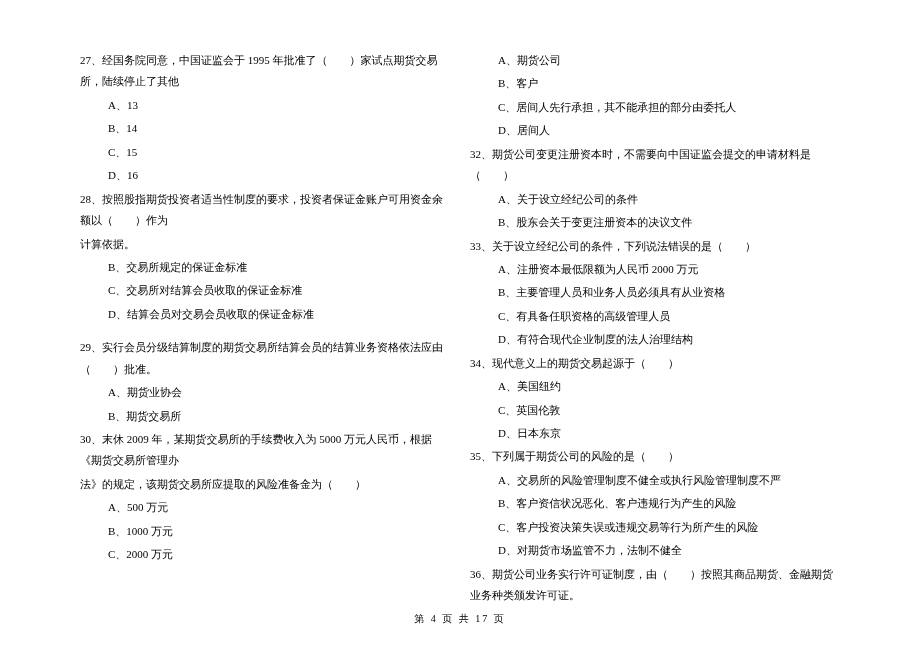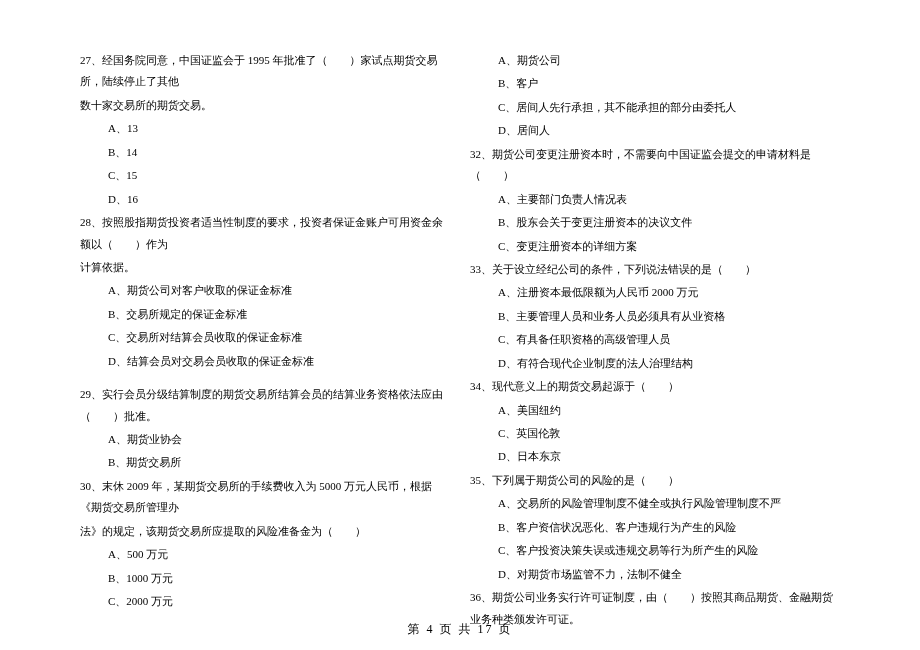--- a/index.html
+++ b/index.html
@@ -28,43 +28,41 @@
     }
     .question-line {
       margin-bottom: 2px;
     }
     .option {
       padding-left: 28px;
       margin-bottom: 2px;
     }
     .footer {
       position: absolute;
-      bottom: 12px;
+      bottom: 24px;
       left: 0;
       right: 0;
       text-align: center;
-      font-size: 12px;
+      font-size: 10px;
       letter-spacing: 2px;
     }
   </style>
 </head>
 <body>
 
 <div class="content">
   <div class="col">
     <div class="question-line">27、经国务院同意，中国证监会于 1995 年批准了（　　）家试点期货交易所，陆续停止了其他</div>
-    <div class="question-line">数十家交易所的期货交易。</div>
     <div class="option">A、13</div>
     <div class="option">B、14</div>
     <div class="option">C、15</div>
     <div class="option">D、16</div>
 
     <div class="question-line">28、按照股指期货投资者适当性制度的要求，投资者保证金账户可用资金余额以（　　）作为</div>
     <div class="question-line">计算依据。</div>
-    <div class="option">A、期货公司对客户收取的保证金标准</div>
     <div class="option">B、交易所规定的保证金标准</div>
     <div class="option">C、交易所对结算会员收取的保证金标准</div>
     <div class="option">D、结算会员对交易会员收取的保证金标准</div>
 
     <div style="height:10px"></div>
 
     <div class="question-line">29、实行会员分级结算制度的期货交易所结算会员的结算业务资格依法应由（　　）批准。</div>
     <div class="option">A、期货业协会</div>
     <div class="option">B、期货交易所</div>
 
@@ -76,23 +74,22 @@
 
   </div>
 
   <div class="col">
     <div class="option">A、期货公司</div>
     <div class="option">B、客户</div>
     <div class="option">C、居间人先行承担，其不能承担的部分由委托人</div>
     <div class="option">D、居间人</div>
 
     <div class="question-line">32、期货公司变更注册资本时，不需要向中国证监会提交的申请材料是（　　）</div>
-    <div class="option">A、主要部门负责人情况表</div>
+    <div class="option">A、关于设立经纪公司的条件</div>
     <div class="option">B、股东会关于变更注册资本的决议文件</div>
-    <div class="option">C、变更注册资本的详细方案</div>
 
     <div class="question-line">33、关于设立经纪公司的条件，下列说法错误的是（　　）</div>
     <div class="option">A、注册资本最低限额为人民币 2000 万元</div>
     <div class="option">B、主要管理人员和业务人员必须具有从业资格</div>
     <div class="option">C、有具备任职资格的高级管理人员</div>
     <div class="option">D、有符合现代企业制度的法人治理结构</div>
 
     <div class="question-line">34、现代意义上的期货交易起源于（　　）</div>
     <div class="option">A、美国纽约</div>
     <div class="option">C、英国伦敦</div>

